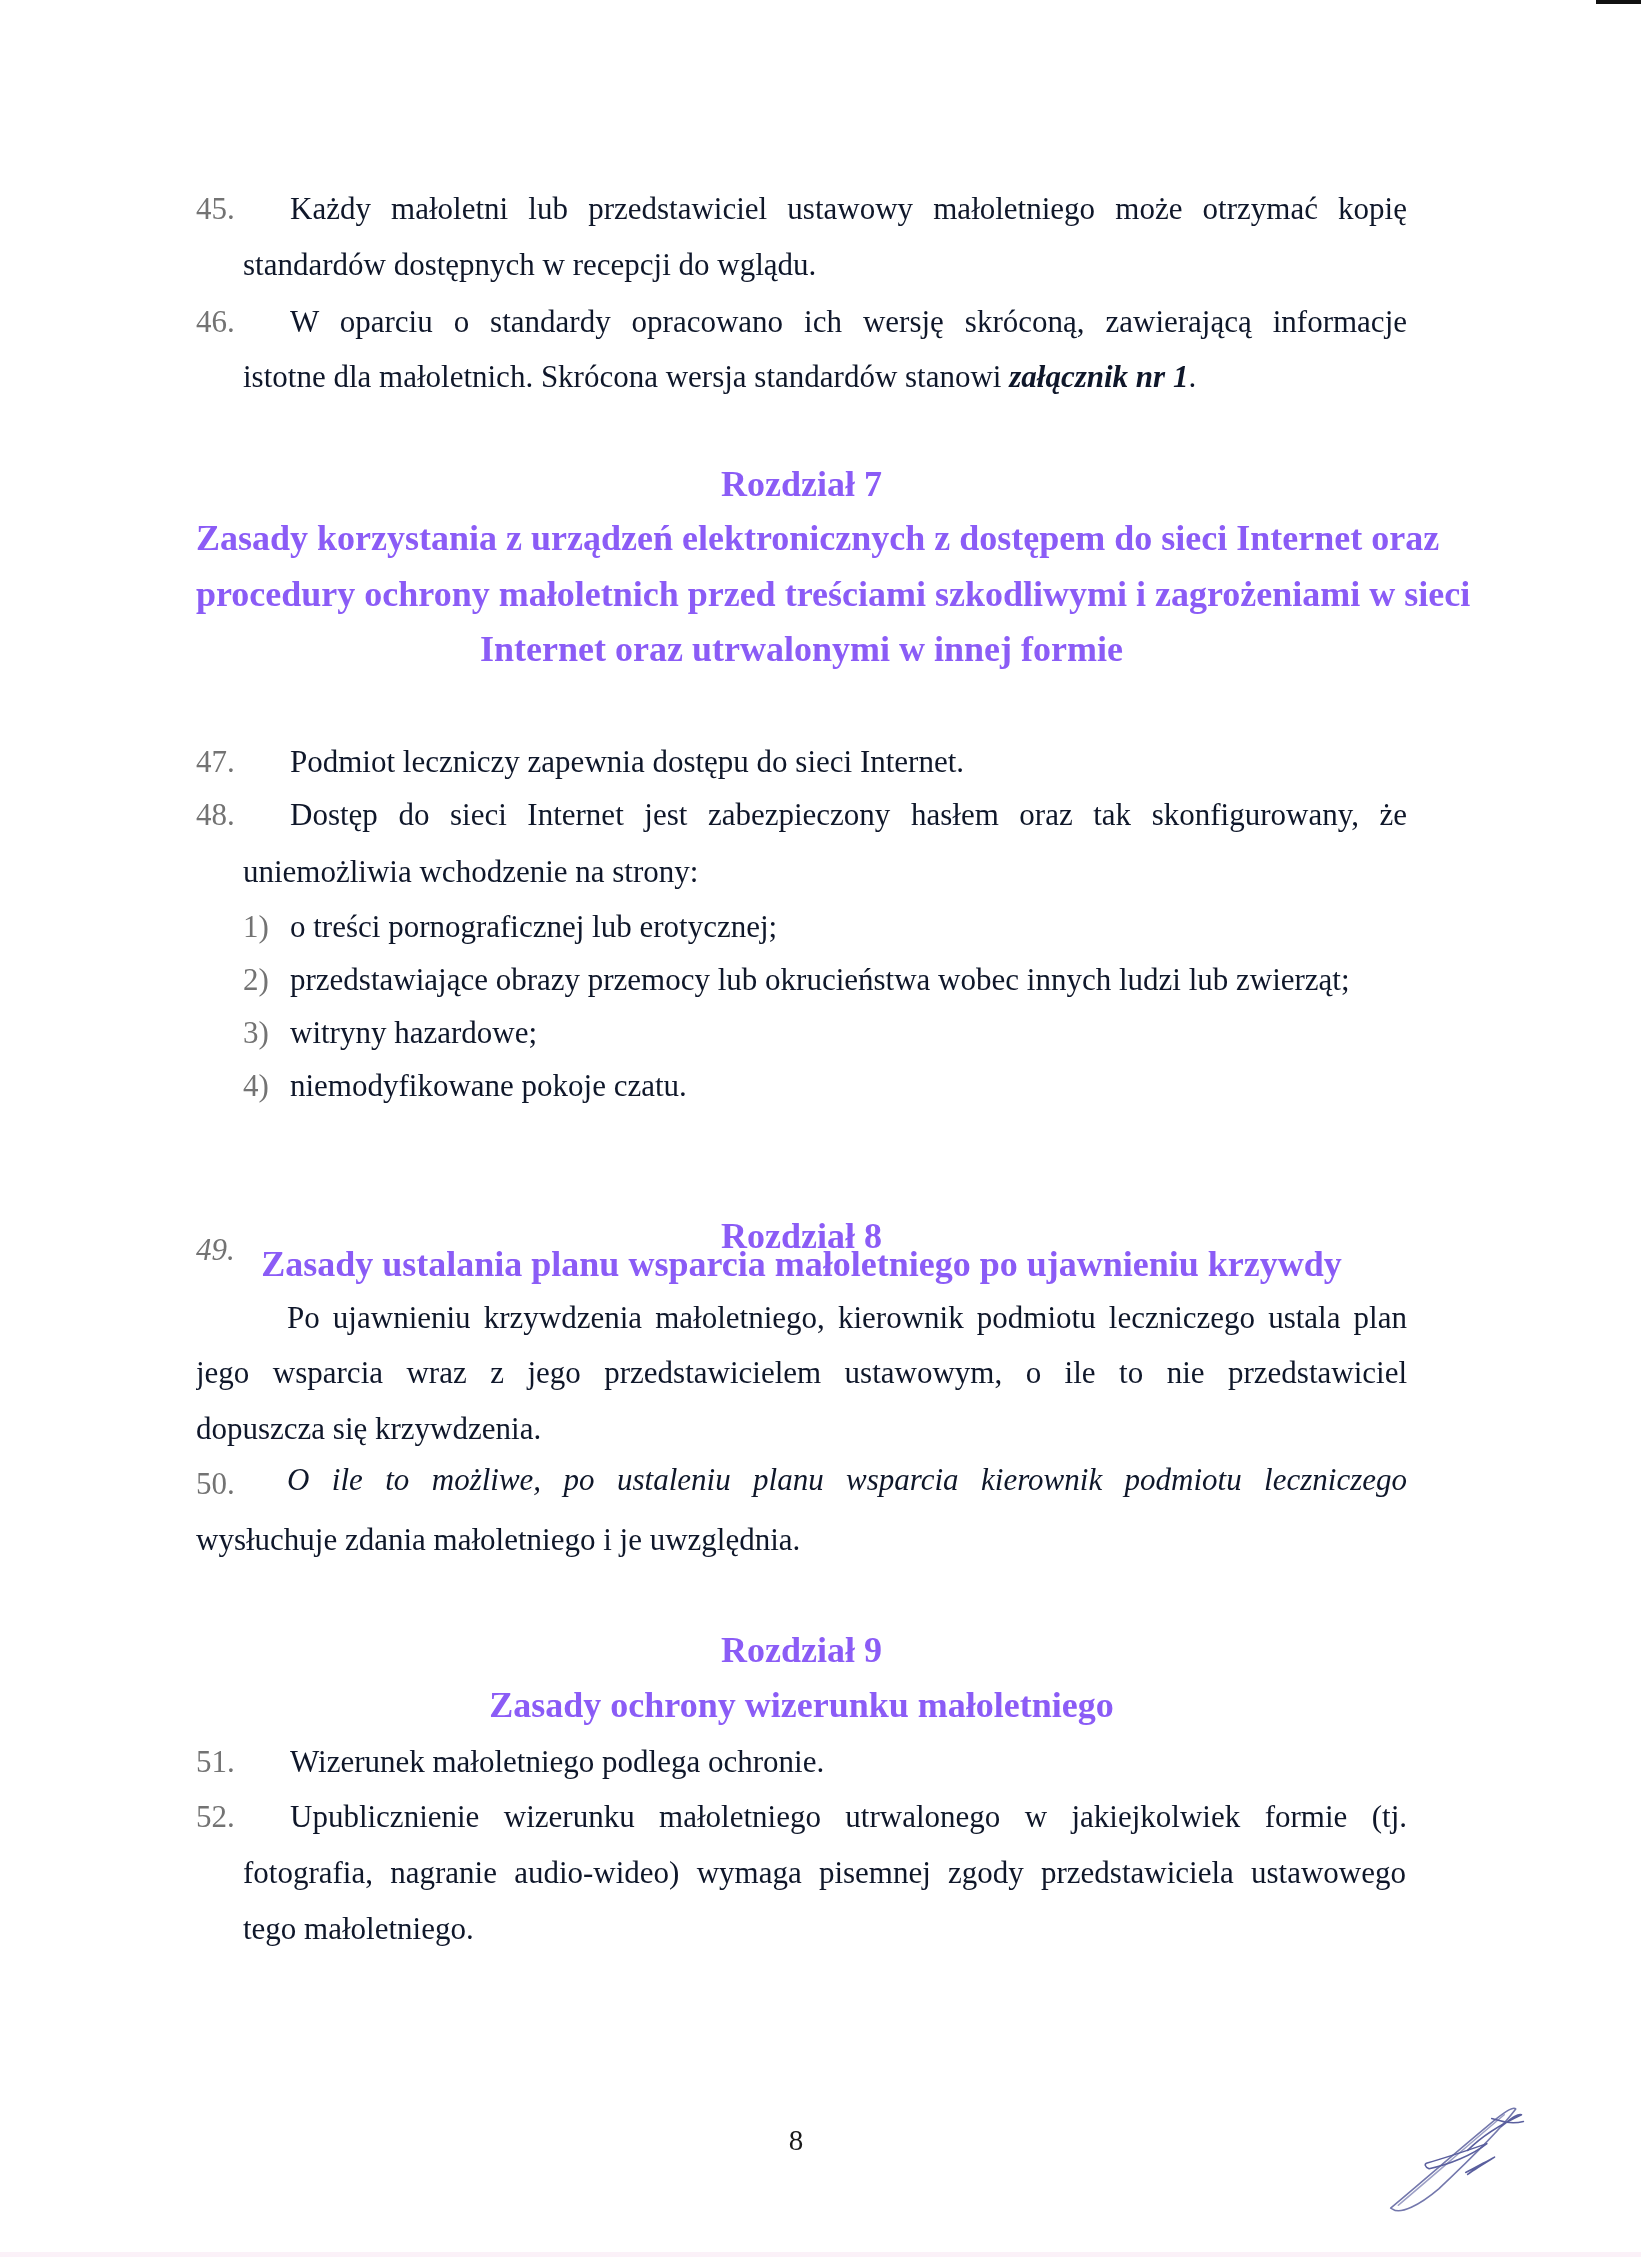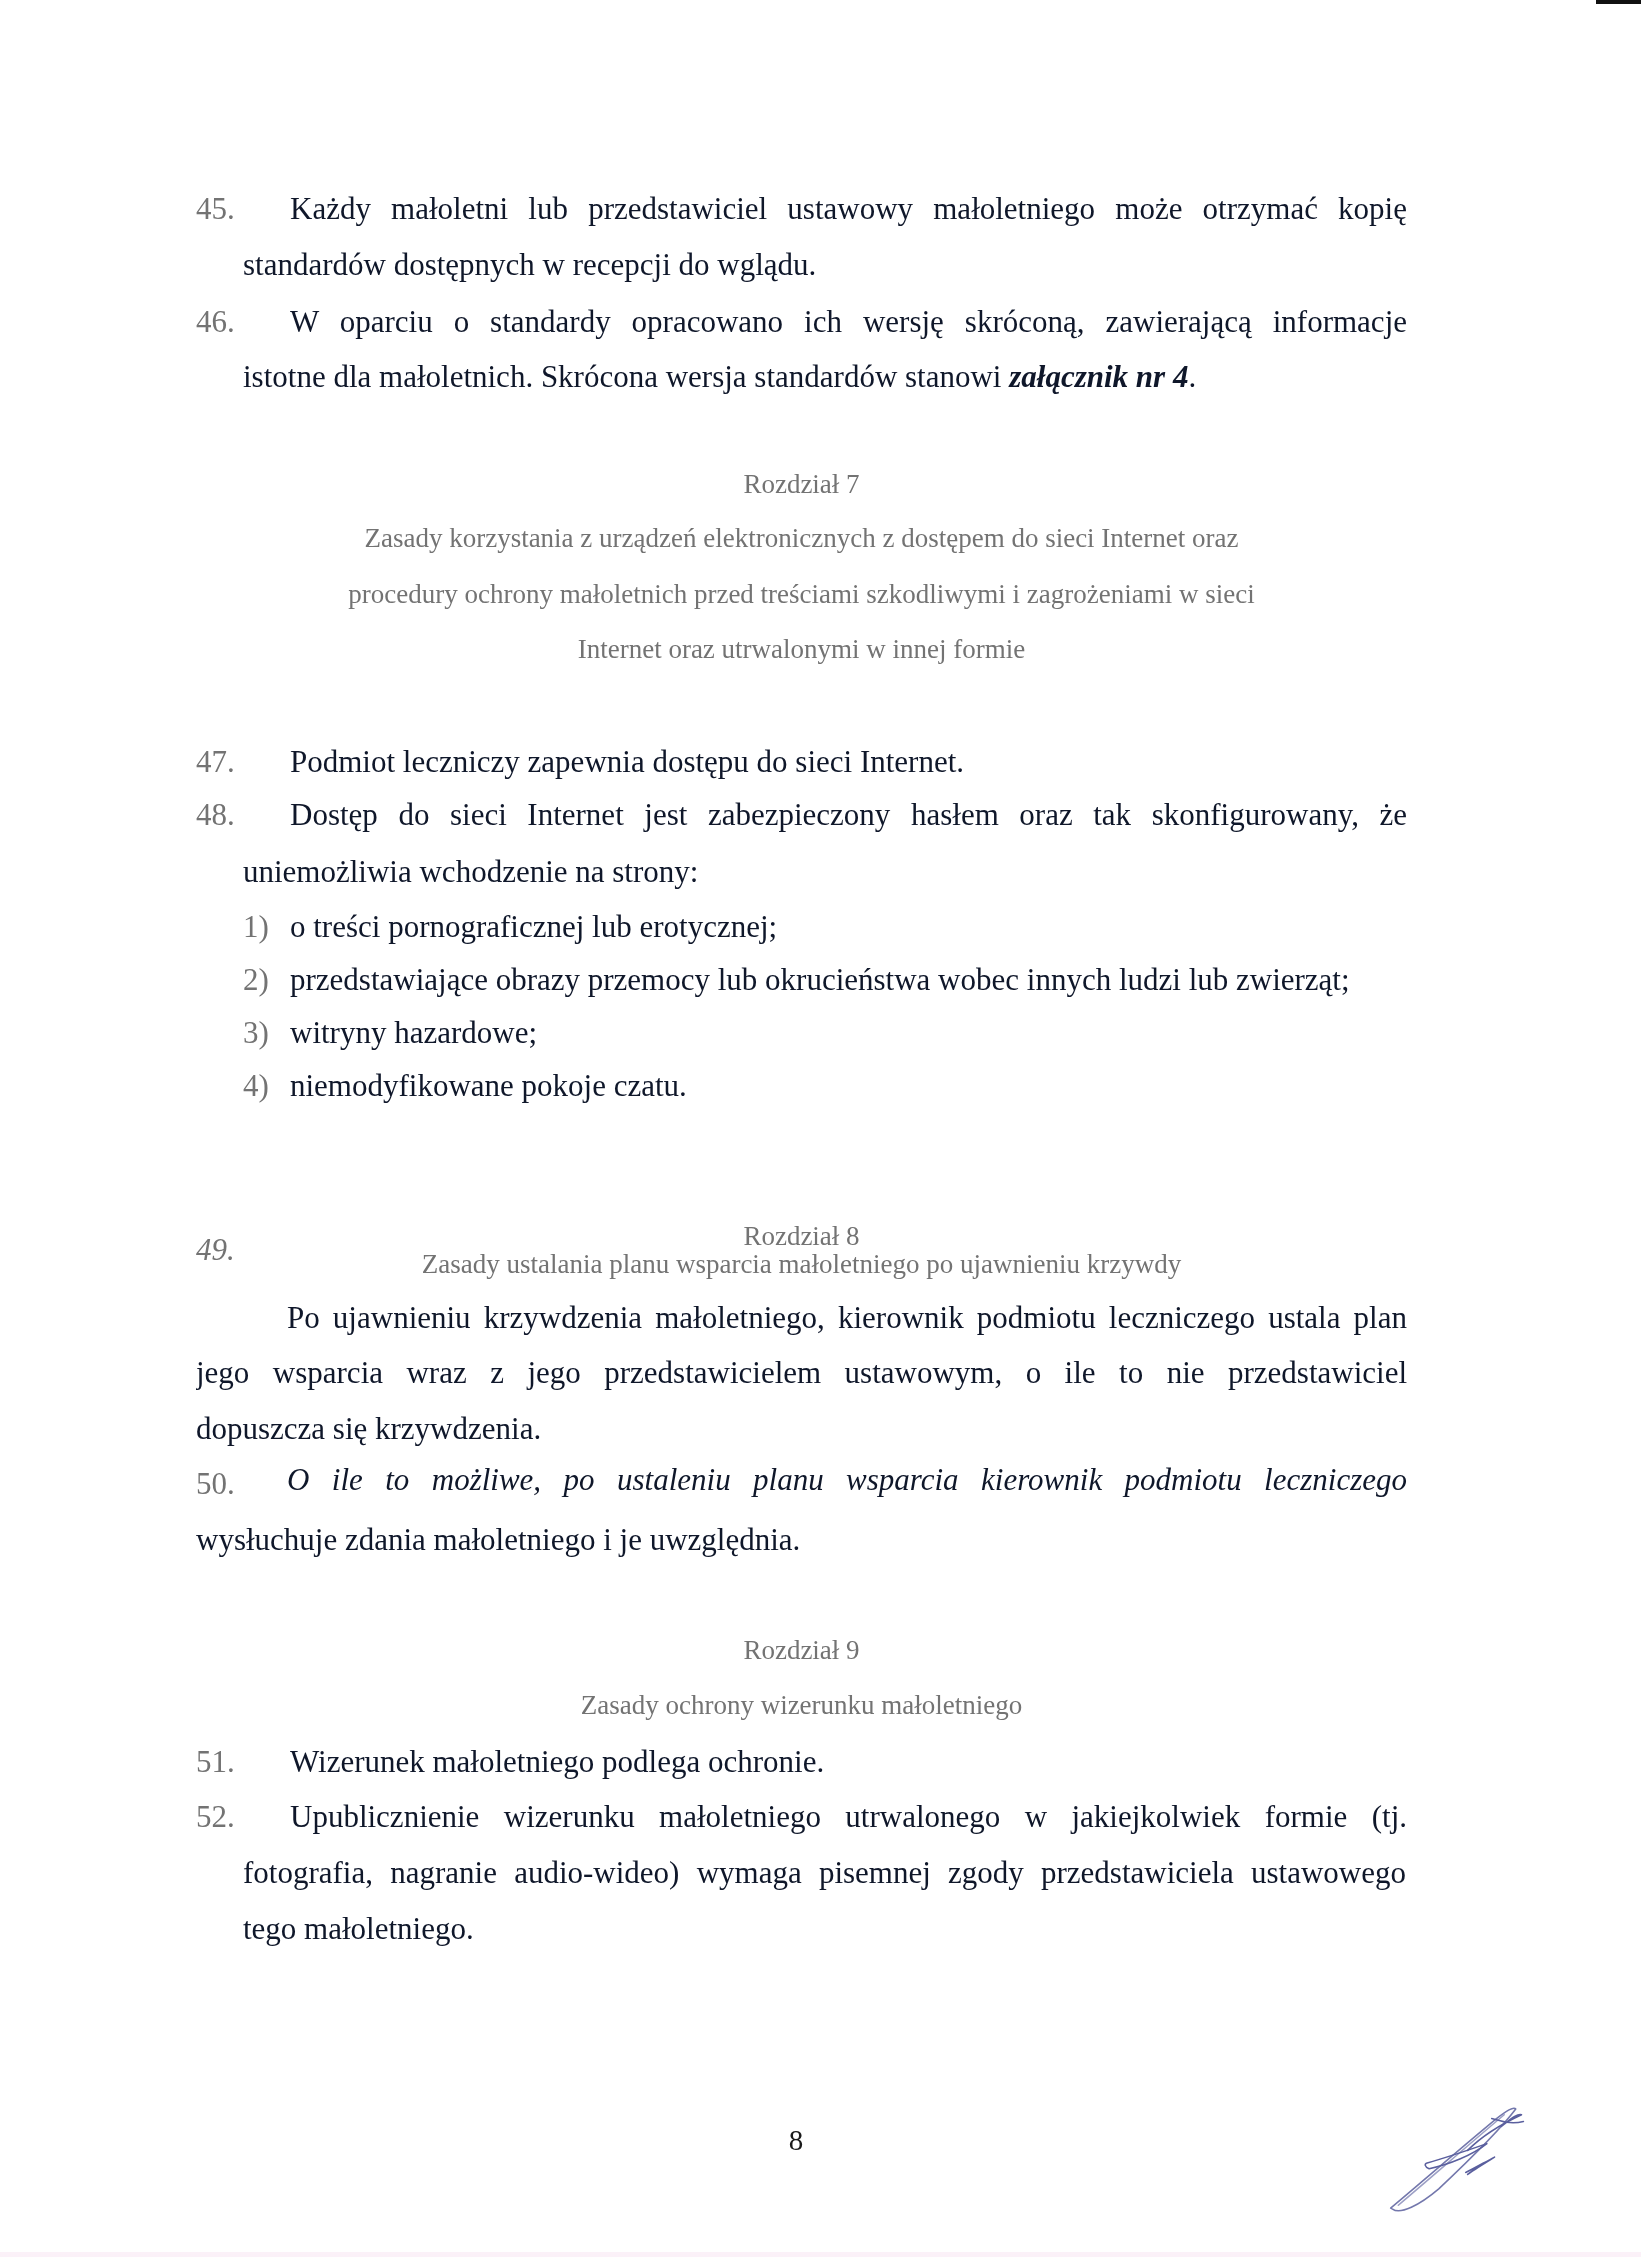--- a/index.html
+++ b/index.html
@@ -9,37 +9,37 @@
     font-family: "Liberation Serif", "DejaVu Serif", serif;
   }
   .corner-mark { position: absolute; left: 1596px; top: 0; width: 45px; height: 3.9px; background: #111; }
   .bottom-band { position: absolute; left: 0; top: 2252px; width: 1641px; height: 5.8px; background: #fbf1f8; }
   .line {
     position: absolute; font-size: 31px; line-height: 39px; height: 39px;
     white-space: nowrap; color: #0f172a;
   }
   .just { text-align: justify; text-align-last: justify; white-space: normal; overflow: hidden; }
   .num { position: absolute; font-size: 31px; line-height: 39px; color: #737373; }
-  .head { position: absolute; left: 196px; width: 1211px; text-align: center; font-size: 27px; line-height: 39px; font-weight: normal; color: #737373; white-space: nowrap; }
+  .head { position: absolute; left: 196px; width: 1211px; text-align: center; font-size: 36px; line-height: 39px; font-weight: bold; color: #8b5cf6; white-space: nowrap; }
   .bi { font-weight: bold; font-style: italic; }
   .page-num { position: absolute; left: 772px; width: 48px; text-align: center; font-size: 29px; line-height: 39px; }
   .signature { position: absolute; left: 1381px; top: 2097px; width: 154px; height: 126px; }
 </style>
 </head>
 <body>
 
 <div class="corner-mark"></div>
 
 <span class="num" style="left:196px; top:189px;">45.</span>
 <div class="line just" style="left:290px; top:189px; width:1117px;">Każdy małoletni lub przedstawiciel ustawowy małoletniego może otrzymać kopię</div>
 <div class="line" style="left:243px; top:245px;">standardów dostępnych w recepcji do wglądu.</div>
 
 <span class="num" style="left:196px; top:302px;">46.</span>
 <div class="line just" style="left:290px; top:302px; width:1117px;">W oparciu o standardy opracowano ich wersję skróconą, zawierającą informacje</div>
-<div class="line" style="left:243px; top:357px;"><span>istotne dla małoletnich. Skrócona wersja standardów stanowi </span><span class="bi">załącznik nr 4</span><span>.</span></div>
+<div class="line" style="left:243px; top:357px;"><span>istotne dla małoletnich. Skrócona wersja standardów stanowi </span><span class="bi">załącznik nr 1</span><span>.</span></div>
 
 <div class="head" style="top:465px;">Rozdział 7</div>
 <div class="head" style="top:519px;text-align:center;">Zasady korzystania z urządzeń elektronicznych z dostępem do sieci Internet oraz</div>
 <div class="head" style="top:575px;">procedury ochrony małoletnich przed treściami szkodliwymi i zagrożeniami w sieci</div>
 <div class="head" style="top:630px;">Internet oraz utrwalonymi w innej formie</div>
 
 <span class="num" style="left:196px; top:742px;">47.</span>
 <div class="line" style="left:290px; top:742px;text-align:right;">Podmiot leczniczy zapewnia dostępu do sieci Internet.</div>
 
 <span class="num" style="left:196px; top:795px;">48.</span>

